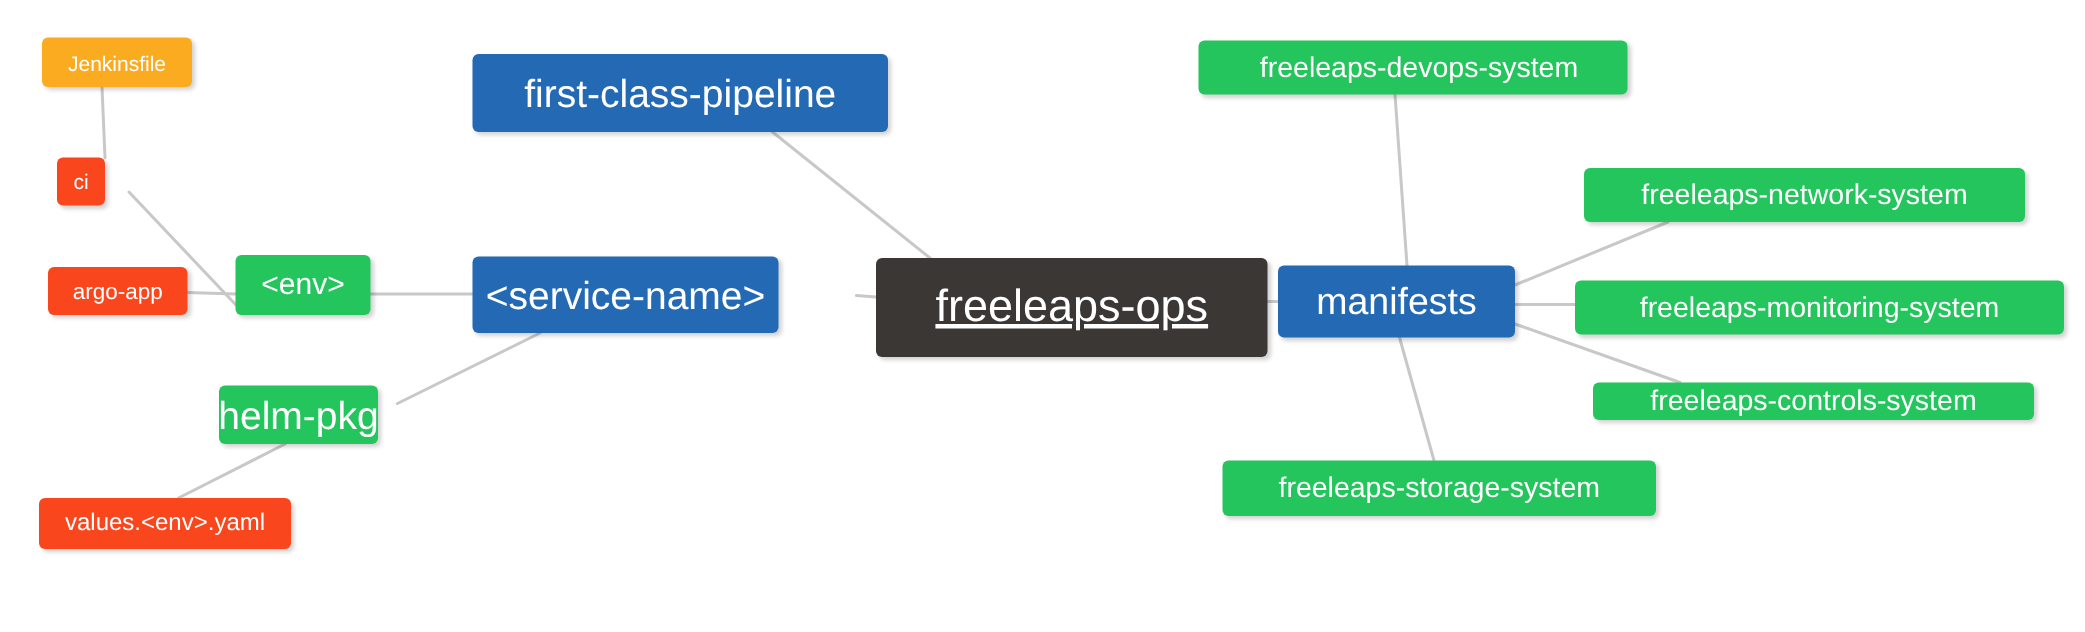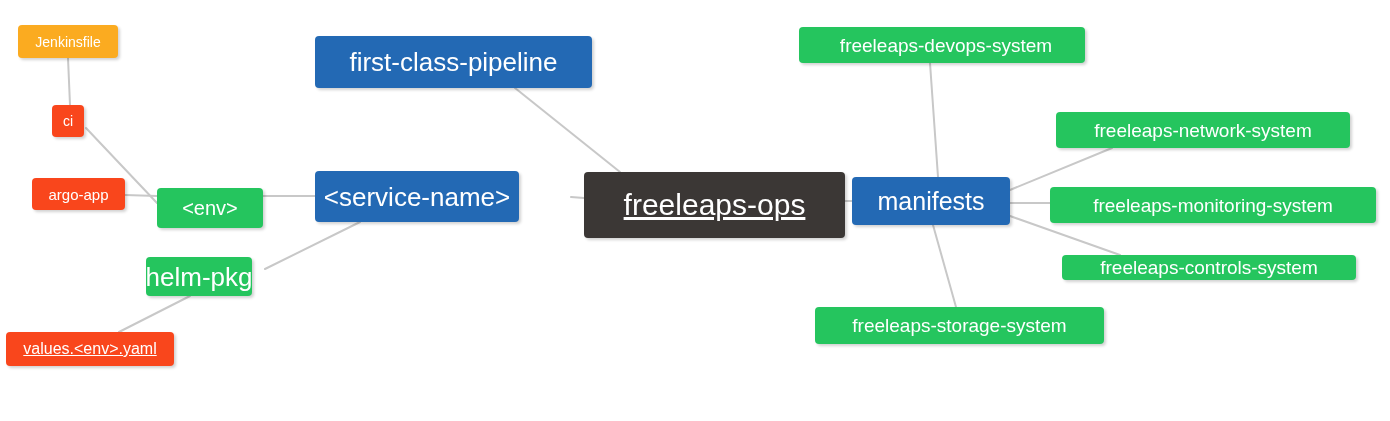--- a/index.html
+++ b/index.html
@@ -22,21 +22,21 @@
     white-space:nowrap;
     border-radius:4px;
     box-shadow:2px 2px 3px rgba(0,0,0,0.18);
     line-height:1;
     letter-spacing:0px;
     padding:0 12px;
   }
   .n-root{background:#3b3735;text-decoration:underline;}
   .n-blue{background:#2369b4;}
   .n-green{background:#25c55e;}
-  .n-orange{background:#fbab20;}
+  .n-orange{background:#fbab20;margin-left:10px;}
   .n-red{background:#f9461c;}
 </style>
 </head>
 <body>
 
 <div id="canvas">
   <svg id="edges" viewBox="0 0 1390 421" xmlns="http://www.w3.org/2000/svg">
       <line x1="68" y1="58" x2="70" y2="105" stroke="#c8c8c8" stroke-width="2" stroke-linecap="round"></line>
       <line x1="86" y1="128" x2="157" y2="203" stroke="#c8c8c8" stroke-width="2" stroke-linecap="round"></line>
       <line x1="125" y1="195" x2="157" y2="196" stroke="#c8c8c8" stroke-width="2" stroke-linecap="round"></line>
@@ -49,33 +49,33 @@
       <line x1="938" y1="177" x2="930" y2="63" stroke="#c8c8c8" stroke-width="2" stroke-linecap="round"></line>
       <line x1="1010" y1="190" x2="1112" y2="148" stroke="#c8c8c8" stroke-width="2" stroke-linecap="round"></line>
       <line x1="1010" y1="203" x2="1050" y2="203" stroke="#c8c8c8" stroke-width="2" stroke-linecap="round"></line>
       <line x1="1010" y1="216" x2="1120" y2="255" stroke="#c8c8c8" stroke-width="2" stroke-linecap="round"></line>
       <line x1="933" y1="225" x2="956" y2="307" stroke="#c8c8c8" stroke-width="2" stroke-linecap="round"></line>
     </svg>
   <div id="nodes">
       <div class="node n-orange" style="left: 18px; top: 25px; width: 100px; height: 33px; font-size: 14px;">
         <span>Jenkinsfile</span>
       </div>
-      <div class="node n-red" style="left: 52px; top: 105px; width: 32px; height: 32px; font-size: 14px;">
+      <div class="node n-red" style="left: 38px; top: 105px; width: 32px; height: 32px; font-size: 14px;">
         <span>ci</span>
       </div>
       <div class="node n-red" style="left: 32px; top: 178px; width: 93px; height: 32px; font-size: 15px;">
         <span>argo-app</span>
       </div>
-      <div class="node n-green" style="left: 157px; top: 188px; width: 106px; height: 40px; font-size: 20px;">
+      <div class="node n-green" style="left: 157px; top: 170px; width: 90px; height: 40px; font-size: 20px;">
         <span>&lt;env&gt;</span>
       </div>
       <div class="node n-green" style="left: 146px; top: 257px; width: 106px; height: 39px; font-size: 26px;">
         <span>helm-pkg</span>
       </div>
-      <div class="node n-red" style="left: 6px; top: 332px; width: 168px; height: 34px; font-size: 16px; text-decoration: underline;">
+      <div class="node n-red" style="left: 26px; top: 332px; width: 168px; height: 34px; font-size: 16px;">
         <span>values.&lt;env&gt;.yaml</span>
       </div>
       <div class="node n-blue" style="left: 315px; top: 36px; width: 277px; height: 52px; font-size: 26px;">
         <span>first-class-pipeline</span>
       </div>
       <div class="node n-blue" style="left: 315px; top: 171px; width: 204px; height: 51px; font-size: 26px;">
         <span>&lt;service-name&gt;</span>
       </div>
       <div class="node n-root" style="left: 584px; top: 172px; width: 261px; height: 66px; font-size: 30px;">
         <span>freeleaps-ops</span>

